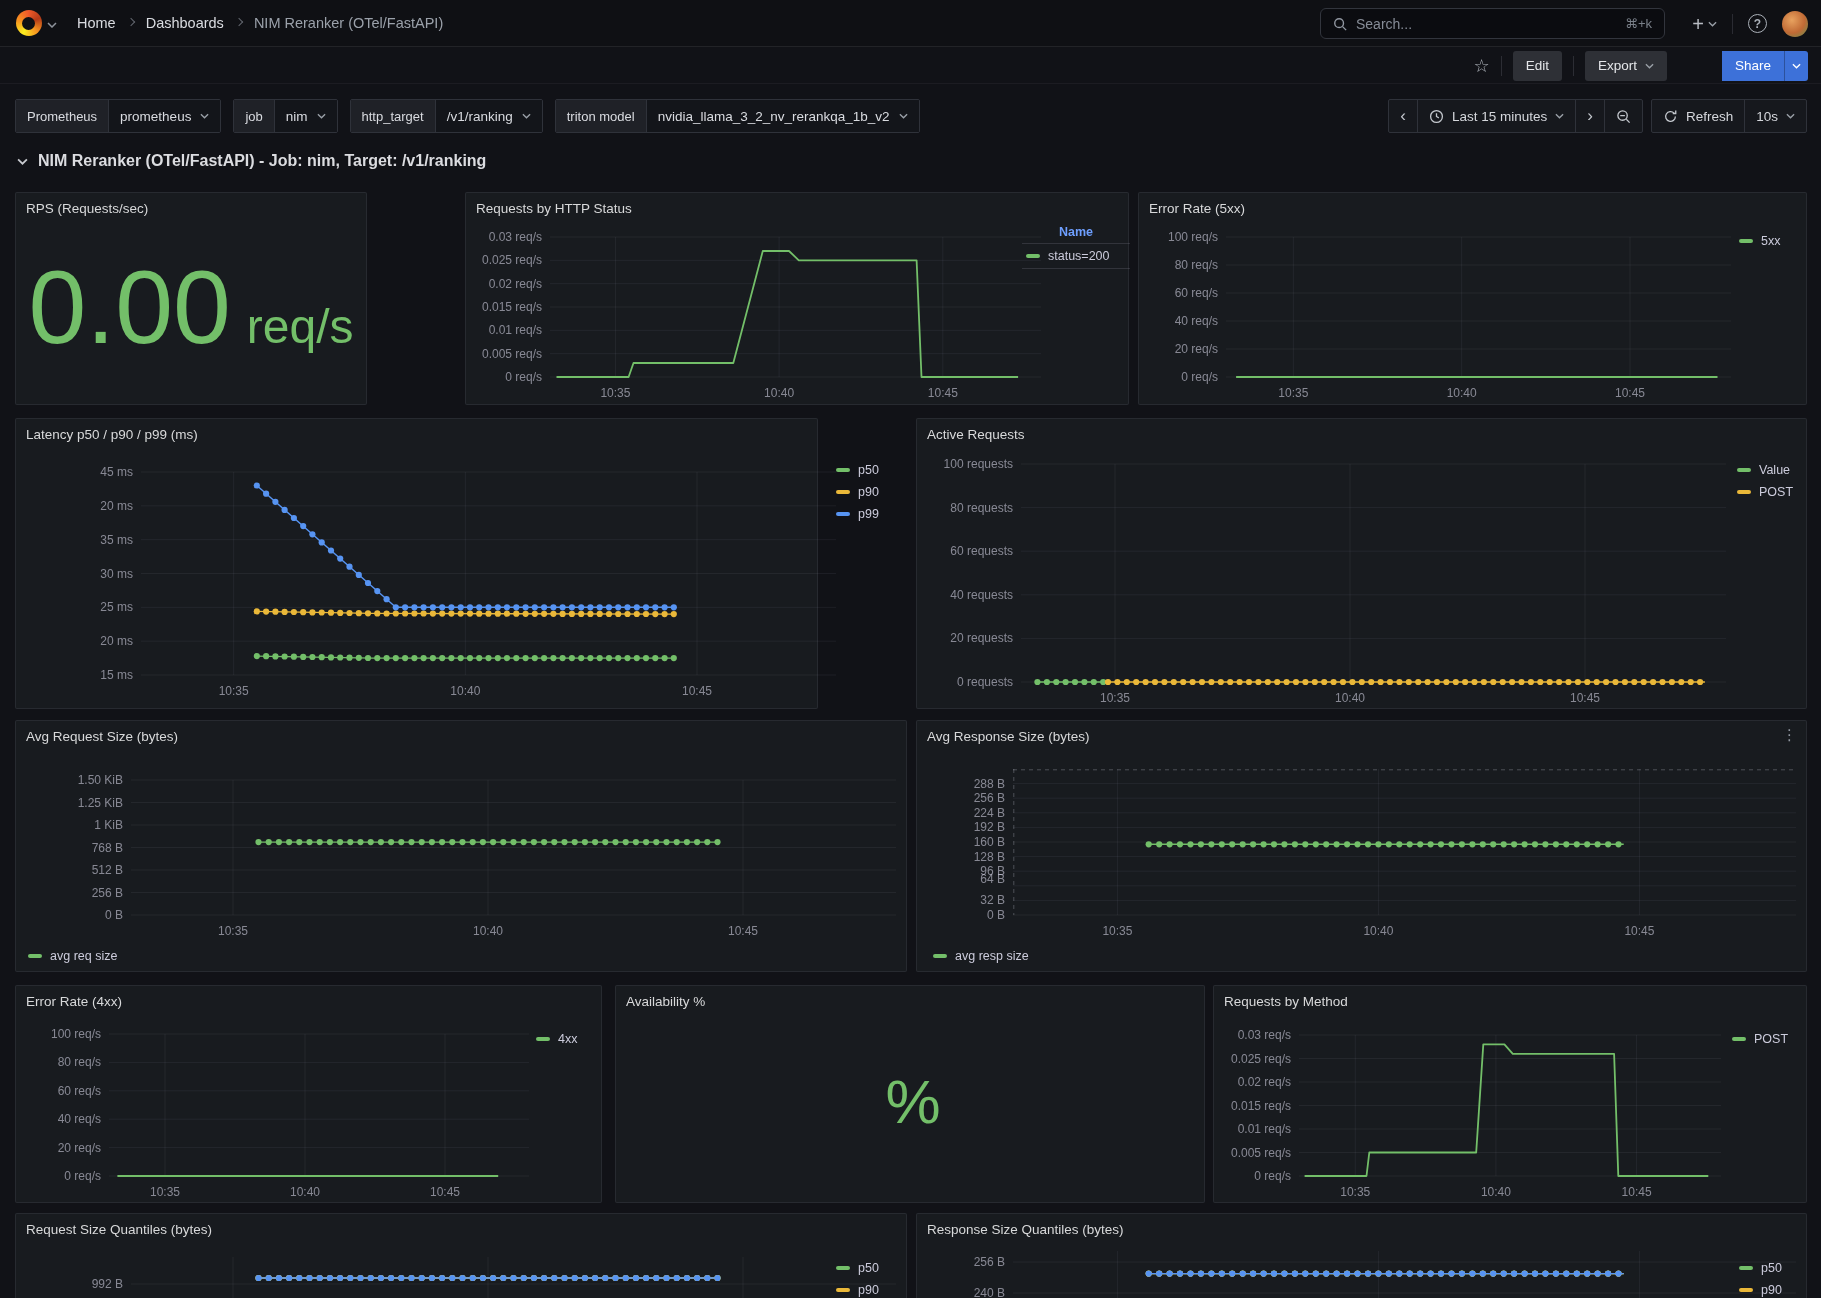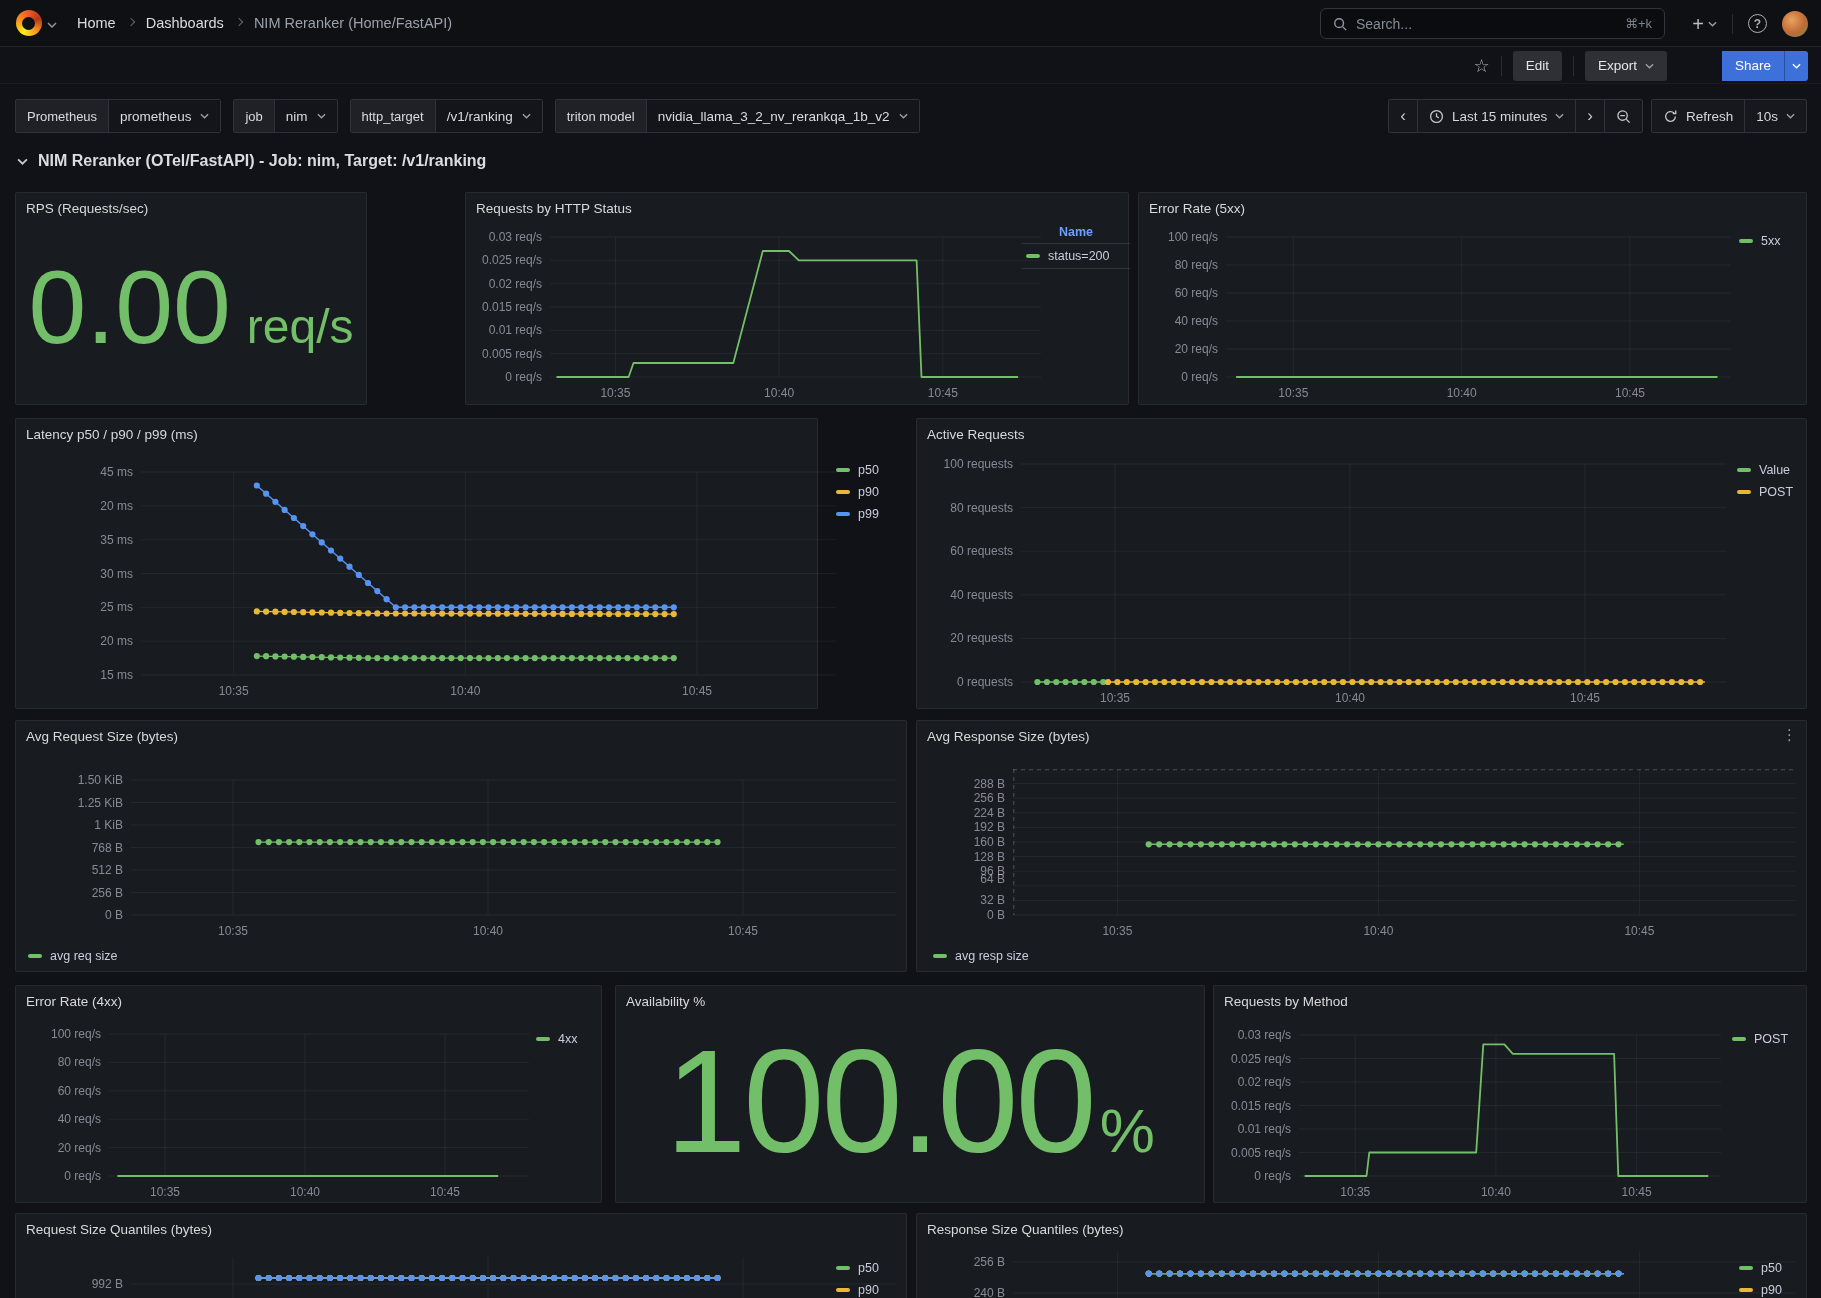--- a/index.html
+++ b/index.html
@@ -103,21 +103,21 @@
   <span class="logo-caret">
     <svg width="10" height="6" viewBox="0 0 10 6">
         <path d="M1 1l4 4 4-4" stroke="currentColor" stroke-width="1.5" fill="none"></path>
       </svg>
   </span>
   <div class="crumbs">
     <span class="crumb">Home</span>
     <span class="csep"></span>
     <span class="crumb">Dashboards</span>
     <span class="csep"></span>
-    <span class="crumb current">NIM Reranker (Home/FastAPI)</span>
+    <span class="crumb current">NIM Reranker (OTel/FastAPI)</span>
   </div>
   <div class="searchbox">
     <span style="display:flex;color:#9197a1;">
       <svg width="14" height="14" viewBox="0 0 16 16">
           <circle cx="7" cy="7" r="5" stroke="currentColor" stroke-width="1.6" fill="none"></circle>
           <path d="M11 11l4 4" stroke="currentColor" stroke-width="1.6"></path>
         </svg>
     </span>
     <span class="ph">Search...</span>
     <span class="kbd">⌘+k</span>
@@ -807,21 +807,20 @@
         <span class="dash" style="background: rgb(115, 191, 105);"></span>
         <span>4xx</span>
       </div>
     </div>
   </div>
 
 <div class="panel" style="left:615px;top:985px;width:590px;height:218px;">
   <div class="panel-title">Availability %</div>
   <div class="stat-wrap">
     <div class="stat-flex stat-avail" style="color: rgb(115, 191, 105);">
-      <span class="stat-value">100.00</span>
       <span class="stat-unit">%</span>
     </div>
   </div>
 </div>
 
 <div class="panel" style="left:1213px;top:985px;width:594px;height:218px;">
   <div class="panel-title">Requests by Method</div>
 <svg class="chart" width="422" height="141" style="left: 85px; top: 49px;">
       <line x1="0" y1="141" x2="422" y2="141" stroke="rgba(204,204,220,0.07)" stroke-width="1"></line>
       <line x1="0" y1="117.49999999999999" x2="422" y2="117.49999999999999" stroke="rgba(204,204,220,0.07)" stroke-width="1"></line>

